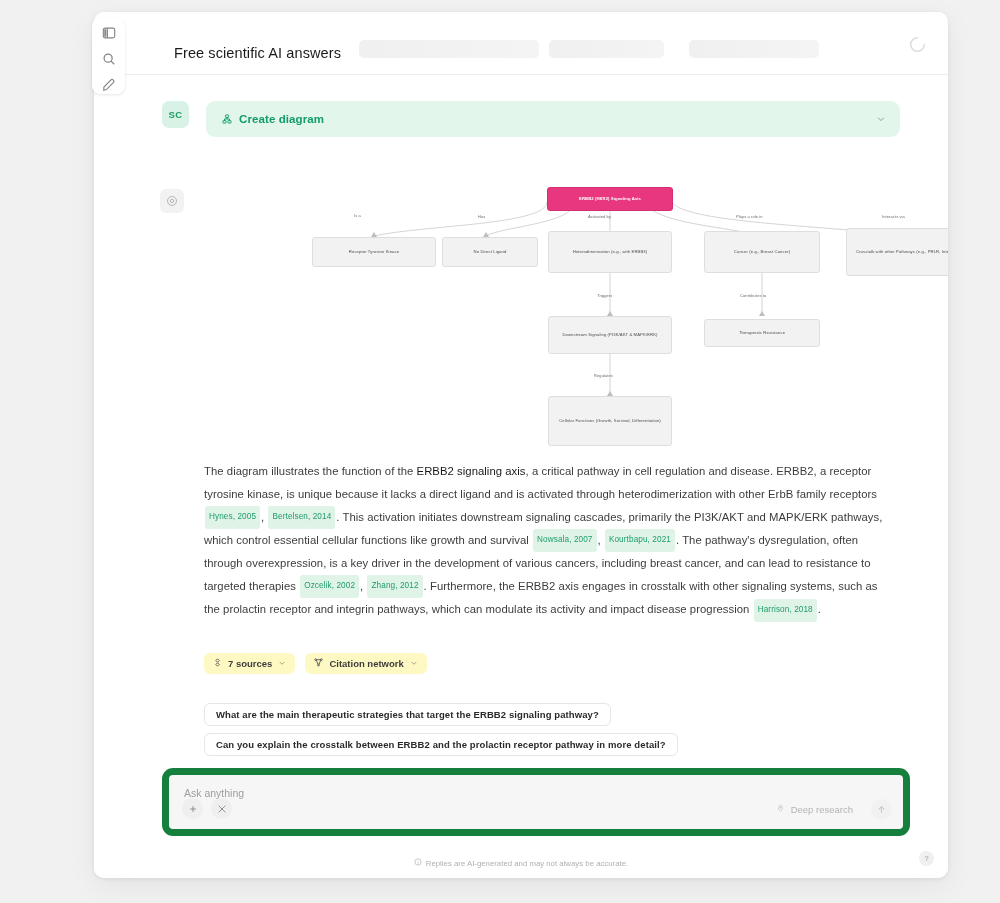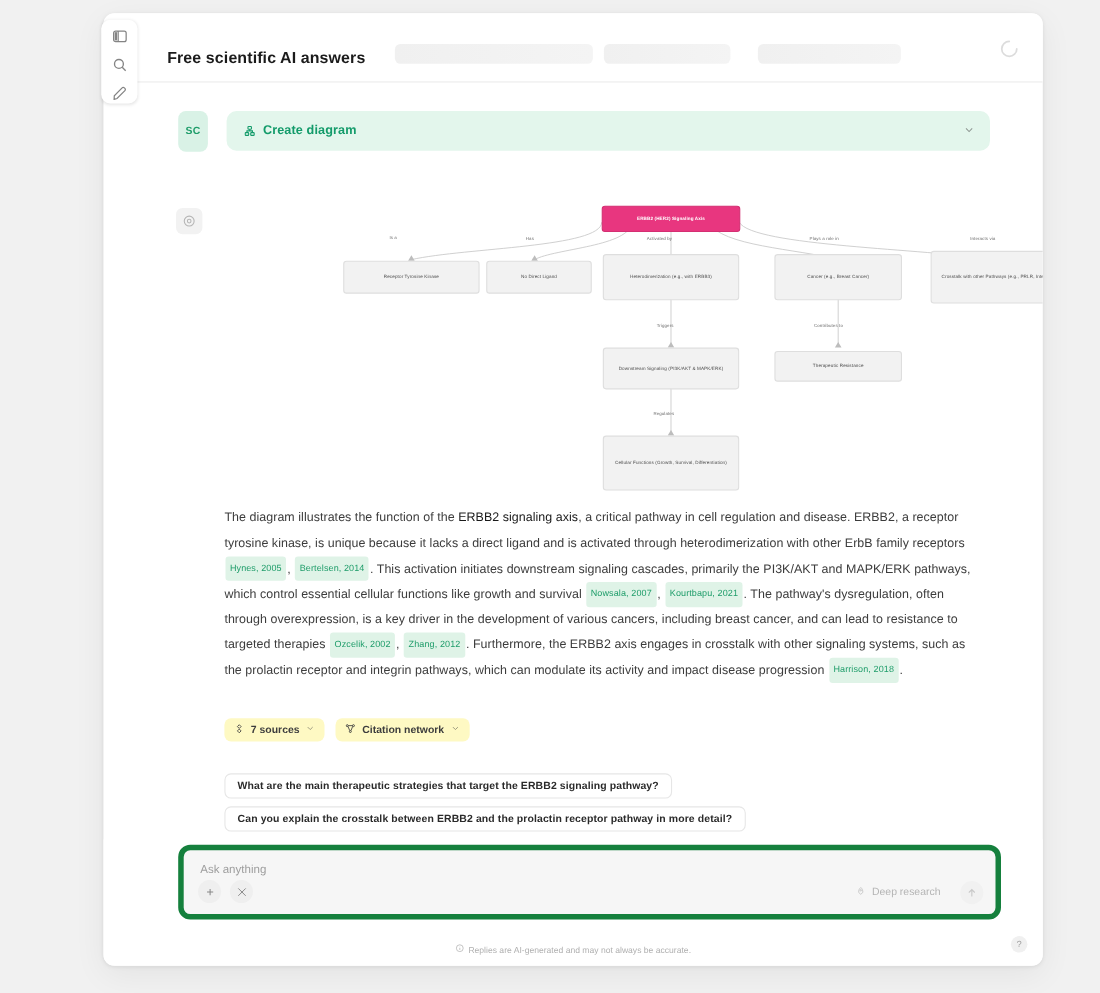--- a/index.html
+++ b/index.html
@@ -38,42 +38,42 @@
   .rail-btn svg { display:block; }
 
   
   .header {
     position:absolute; left:0; top:0; right:0; height:63px;
     border-bottom:1px solid #ececec;
     background:#fff;
     display:flex; align-items:center;
   }
   .header-title {
-    position:absolute; left:58px; top:33px;
-    font-size:14.5px; font-weight:bold; color:#1b1b1b; letter-spacing:.1px;
+    position:absolute; left:80px; top:33px;
+    font-size:14.5px; font-weight:normal; color:#1b1b1b; letter-spacing:.1px;
   }
   .header-ghost {
     position:absolute; top:28px; height:18px; border-radius:5px;
     background:linear-gradient(90deg,#f0f0f0,#f4f4f4);
   }
   .gh1 { left:265px; width:180px; }
   .gh2 { left:455px; width:115px; }
   .gh3 { left:595px; width:130px; }
   .header-icon {
     position:absolute; right:22px; top:24px;
     width:17px; height:17px; opacity:.25; cursor:pointer;
   }
 
   
   .content { position:absolute; left:0; top:63px; right:0; bottom:115px; overflow:hidden; }
 
   
   .query-row { position:absolute; left:68px; top:26px; display:flex; align-items:flex-start; gap:17px; }
   .avatar {
-    width:27px; height:37px; border-radius:7px;
+    width:27px; height:27px; border-radius:7px;
     background:#d9f2e6; color:#1f9d6a;
     display:flex; align-items:center; justify-content:center;
     font-size:9.5px; font-weight:bold; letter-spacing:.3px;
     flex:none;
   }
   .query-pill {
     width:694px; height:36px;
     background:#e3f6ec; border-radius:9px;
     display:flex; align-items:center; padding:0 16px;
     position:relative;
@@ -134,21 +134,21 @@
   .sugg {
     border:1px solid #e6e6e6; border-radius:6px; background:#fff;
     padding:5px 11px; font-size:9.5px; font-weight:bold; color:#2a2a2a;
     cursor:pointer; width:max-content; letter-spacing:.1px;
   }
 
   
   .composer-wrap { position:absolute; left:0; right:0; bottom:0; height:115px; background:#fff; }
   .composer {
     position:absolute; left:68px; top:5px; width:748px; height:68px;
-    background:#f6f6f6; border:5px solid #15803d; border-radius:11px;
+    background:#f6f6f6; border:7px solid #15803d; border-radius:11px;
   }
   .composer .ph {
     position:absolute; left:15px; top:12px; font-size:10.5px; color:#9e9e9e;
   }
   .comp-left { position:absolute; left:13px; bottom:10px; display:flex; gap:8px; }
   .round-btn {
     width:21px; height:21px; border-radius:50%; background:#efefef;
     display:flex; align-items:center; justify-content:center; cursor:pointer;
     color:#777;
   }

